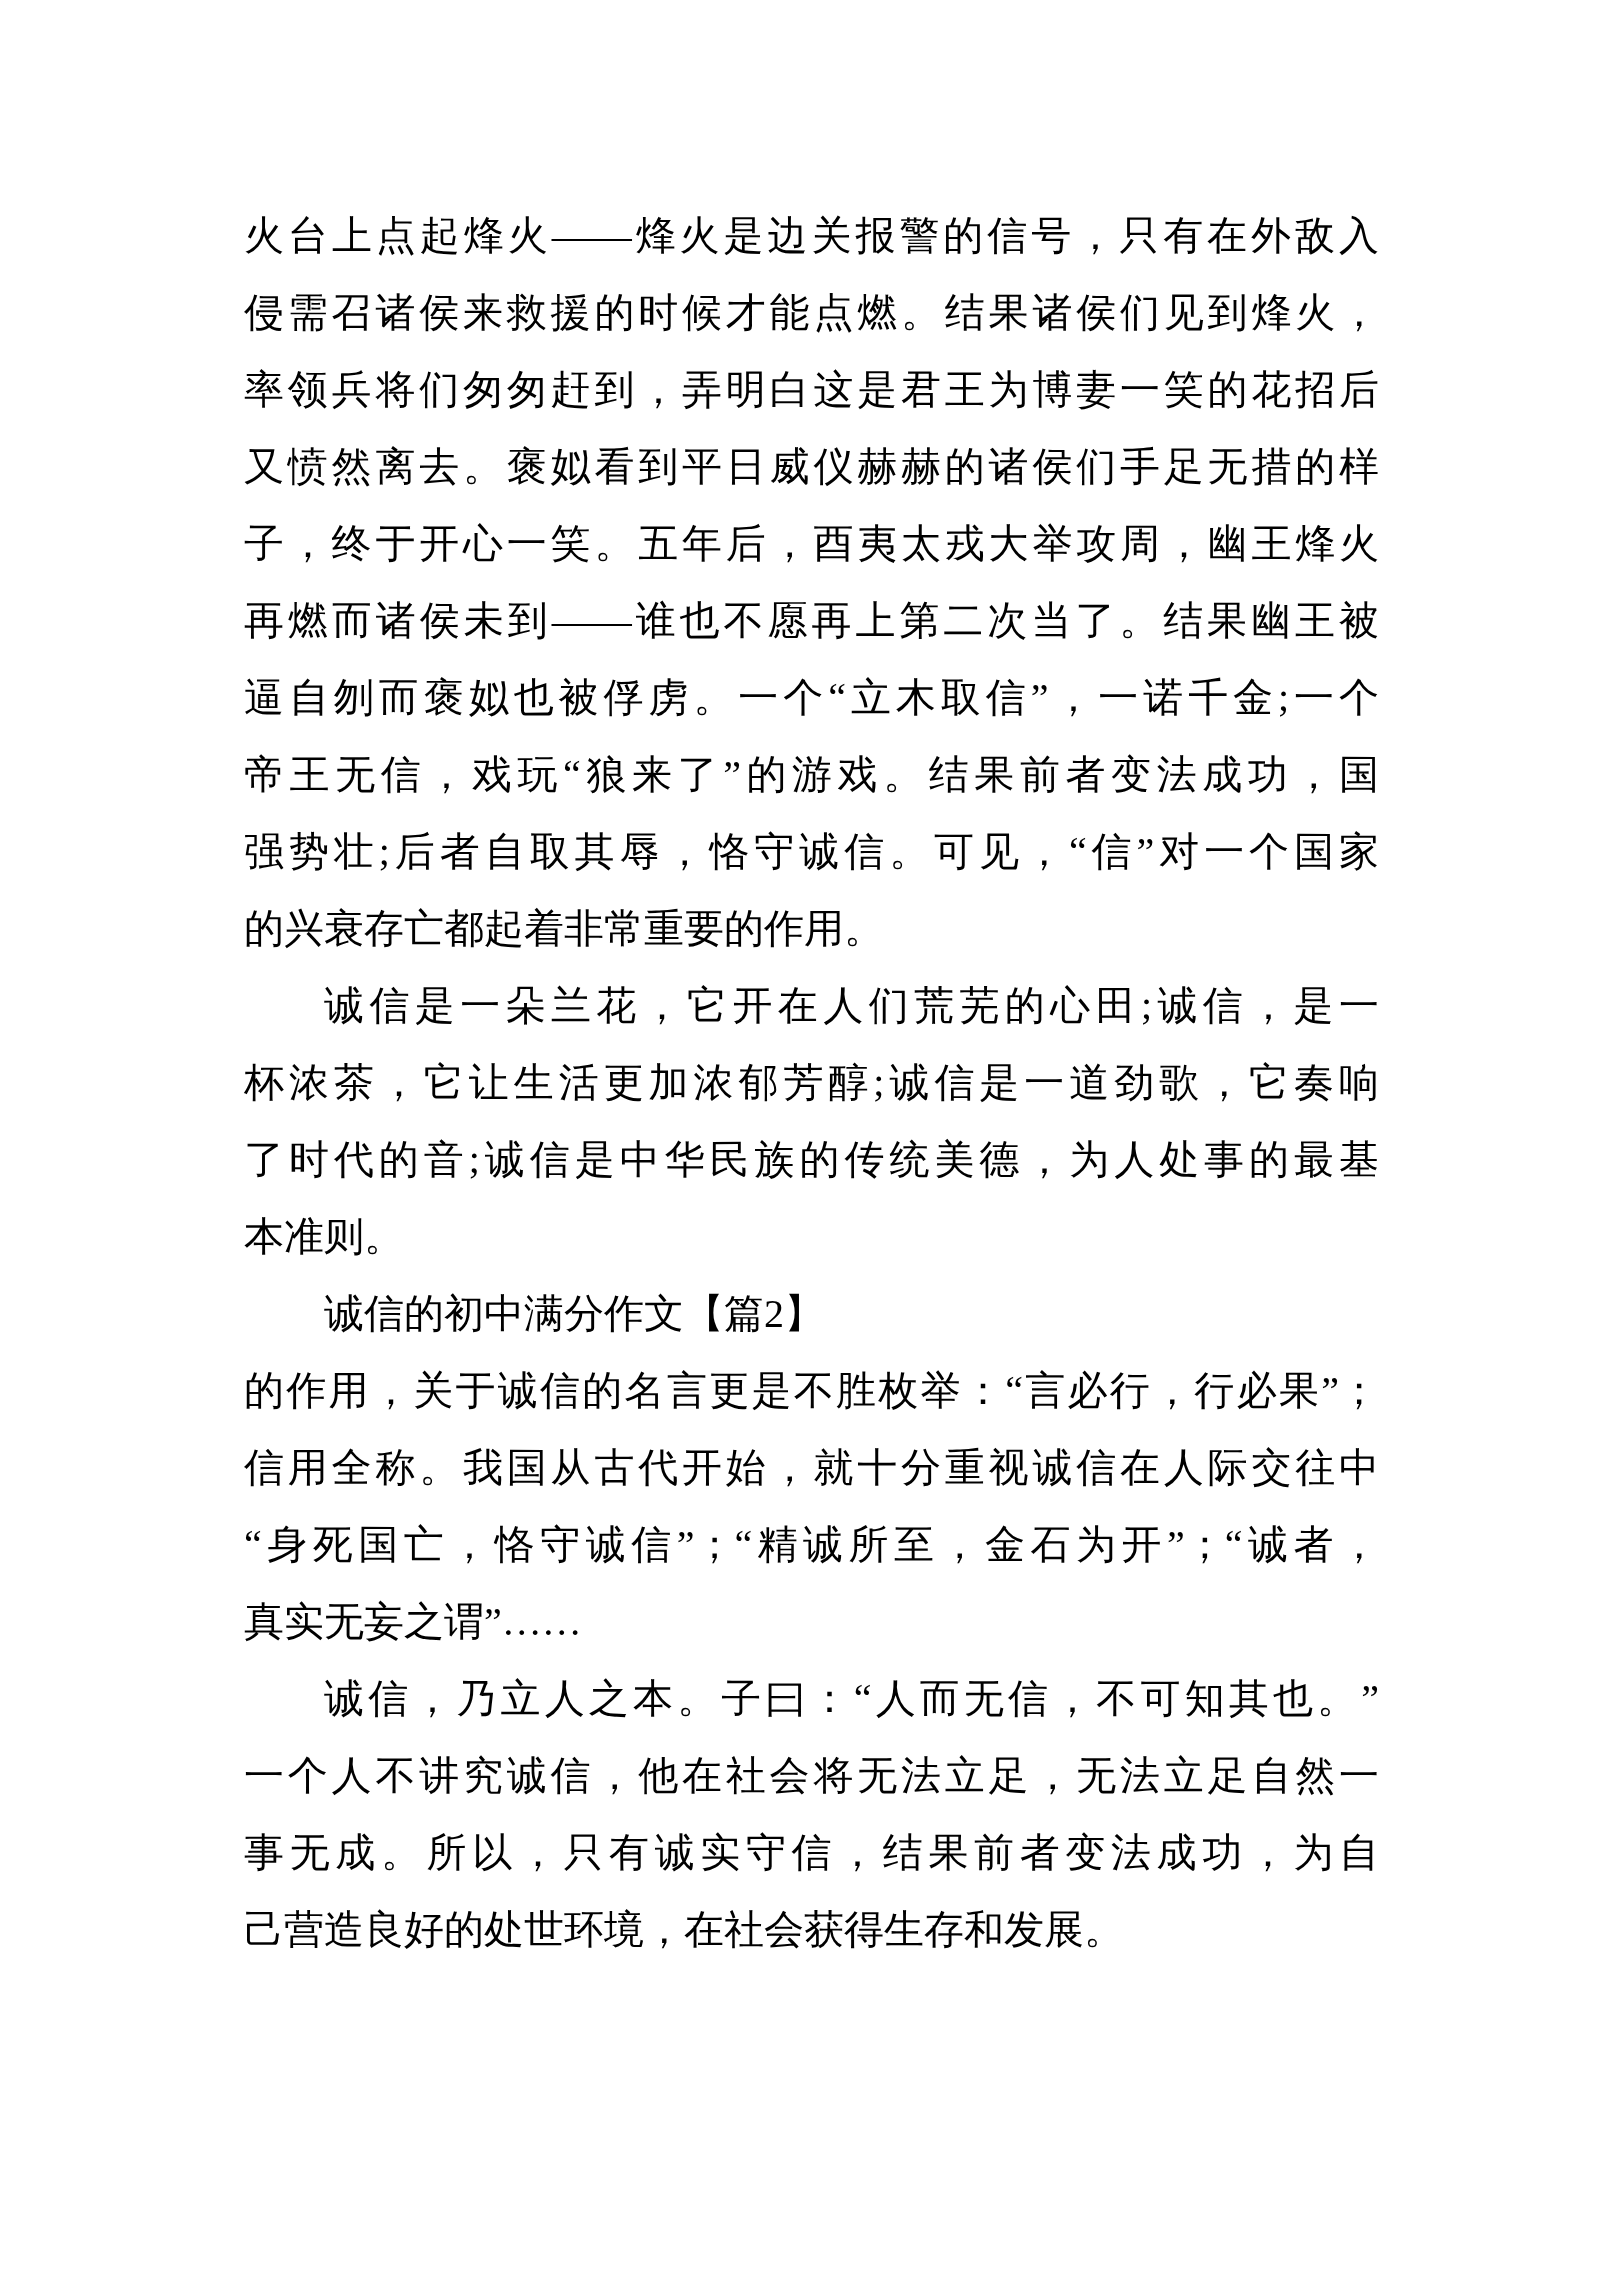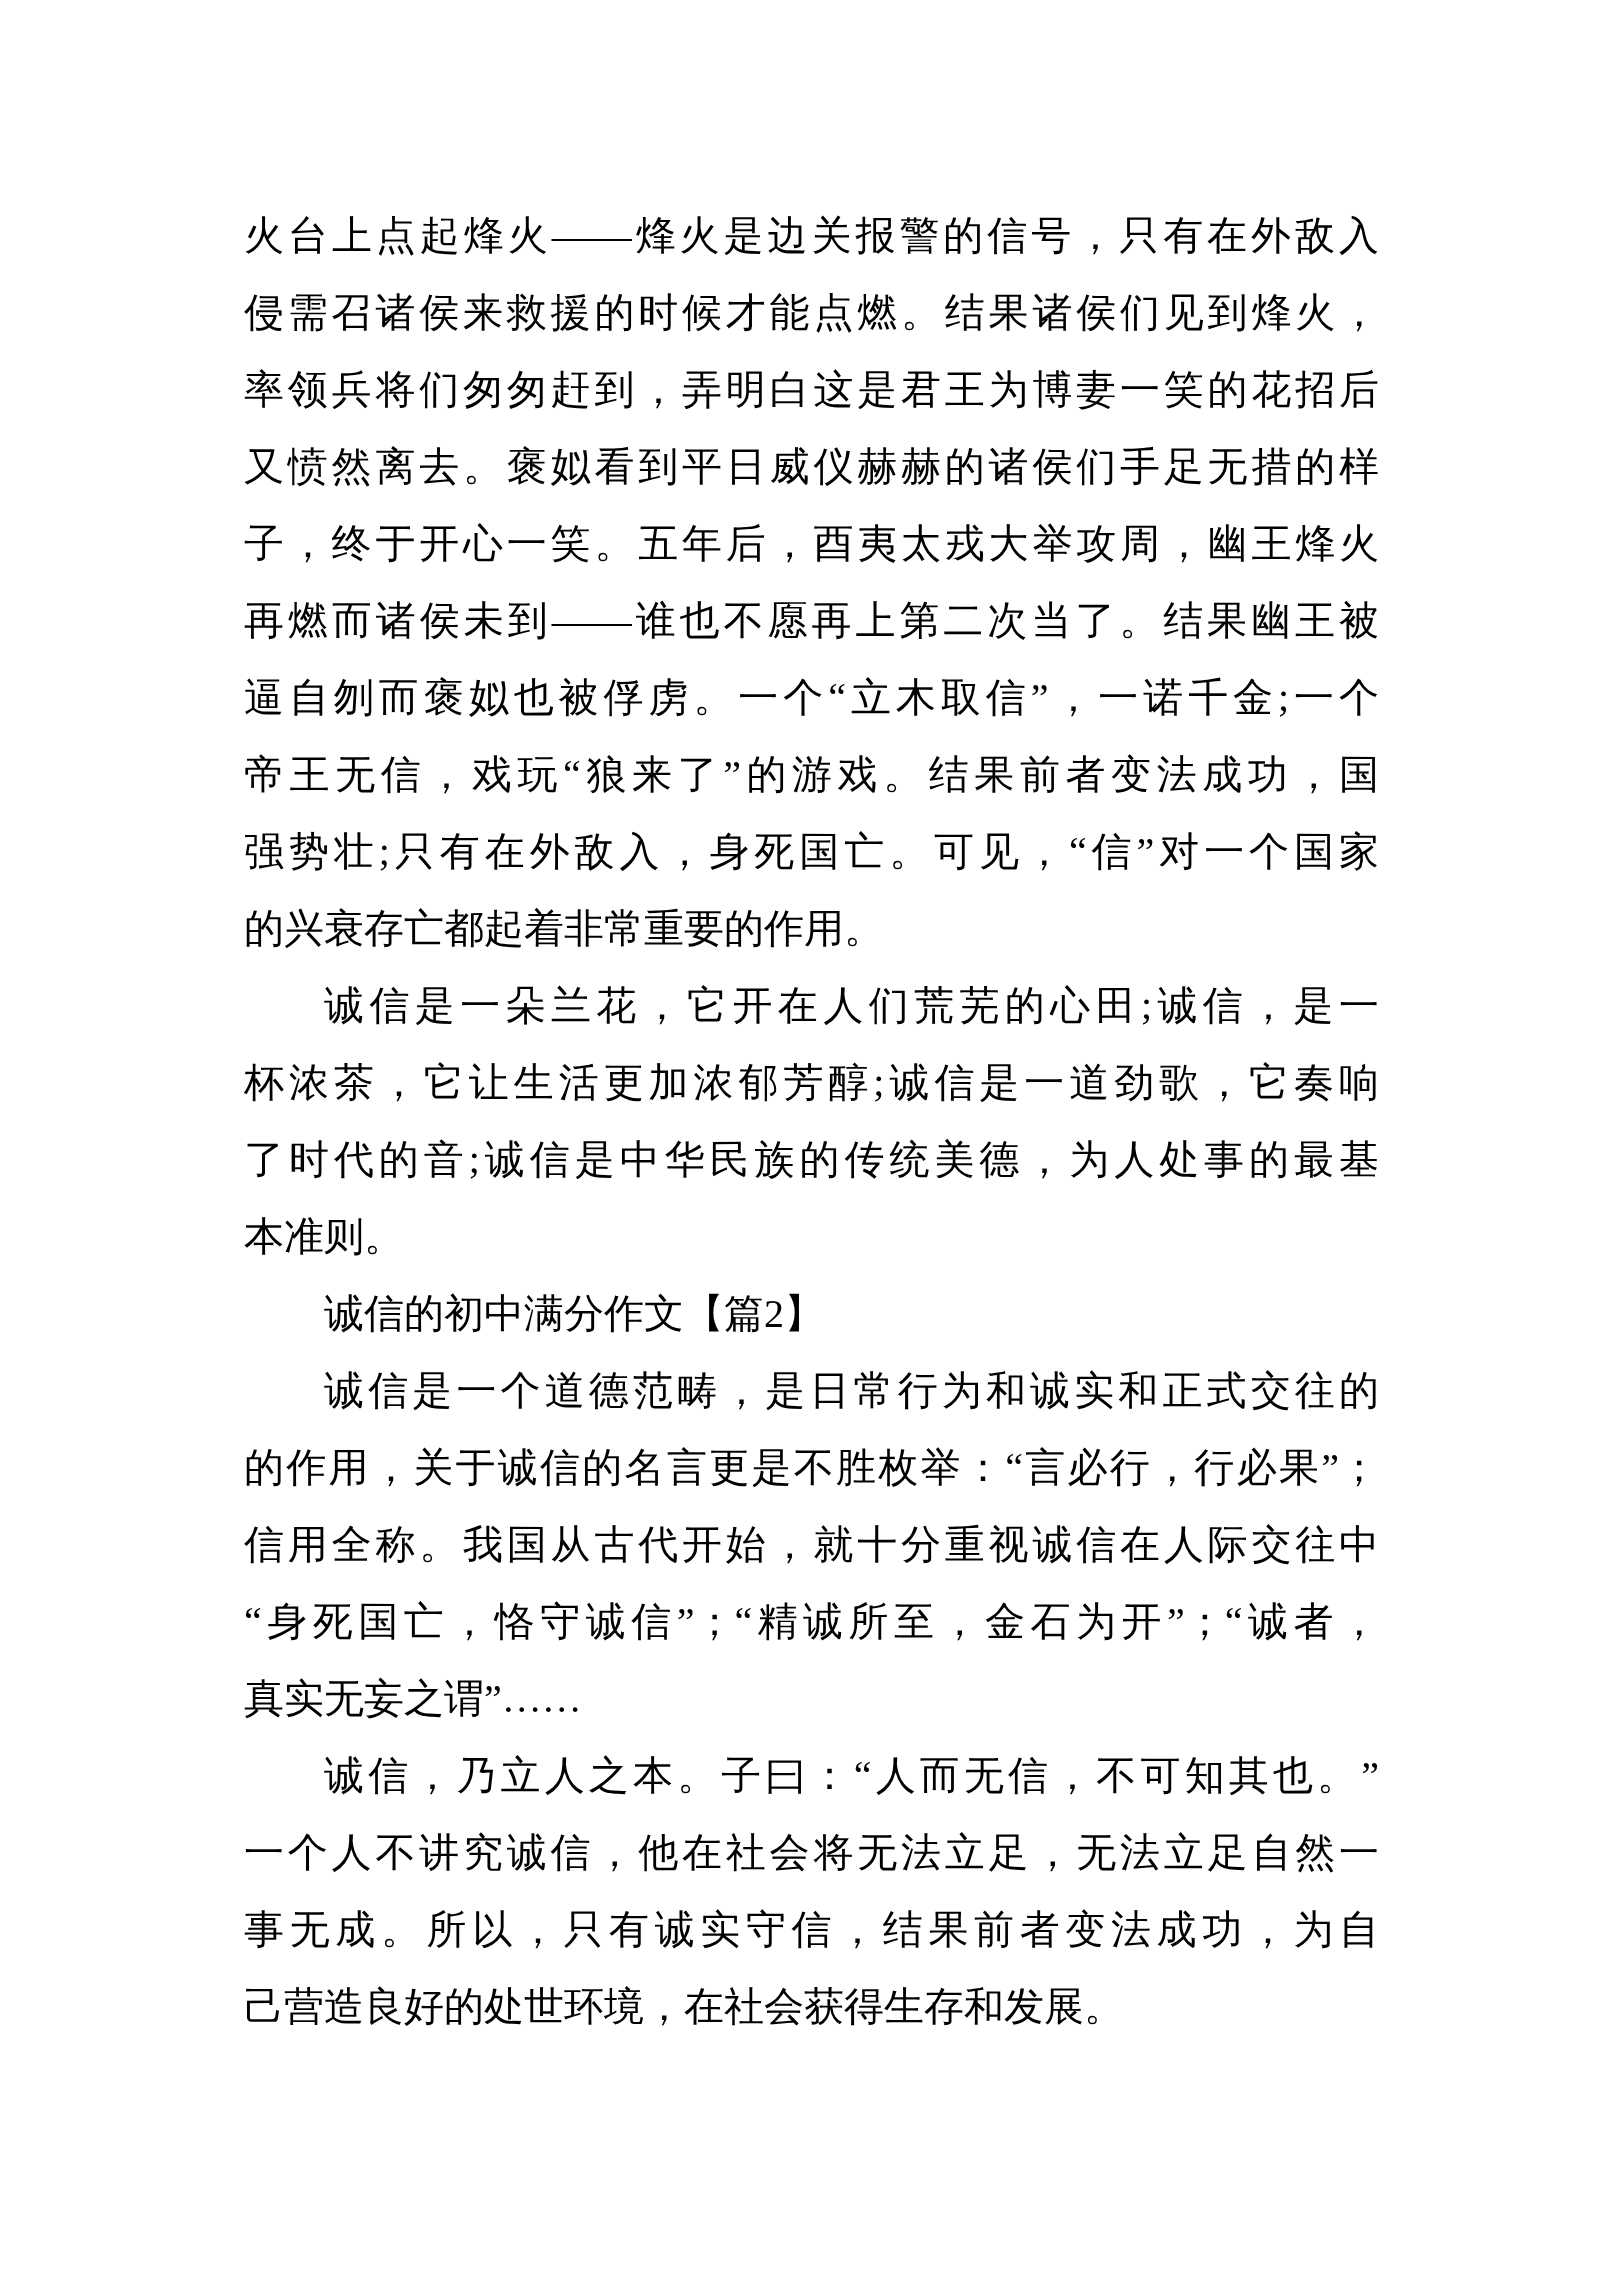--- a/index.html
+++ b/index.html
@@ -51,28 +51,27 @@
 <div class="page">
   <div class="content">
     <div class="line j">火台上点起烽火——烽火是边关报警的信号，只有在外敌入</div>
     <div class="line j">侵需召诸侯来救援的时候才能点燃。结果诸侯们见到烽火，</div>
     <div class="line j">率领兵将们匆匆赶到，弄明白这是君王为博妻一笑的花招后</div>
     <div class="line j">又愤然离去。褒姒看到平日威仪赫赫的诸侯们手足无措的样</div>
     <div class="line j">子，终于开心一笑。五年后，酉夷太戎大举攻周，幽王烽火</div>
     <div class="line j">再燃而诸侯未到——谁也不愿再上第二次当了。结果幽王被</div>
     <div class="line j">逼自刎而褒姒也被俘虏。一个“立木取信”，一诺千金;一个</div>
     <div class="line j">帝王无信，戏玩“狼来了”的游戏。结果前者变法成功，国</div>
-    <div class="line j">强势壮;只有在外敌入，身死国亡。可见，“信”对一个国家</div>
+    <div class="line j">强势壮;后者自取其辱，恪守诚信。可见，“信”对一个国家</div>
     <div class="line nj">的兴衰存亡都起着非常重要的作用。</div>
     <div class="line j ind">诚信是一朵兰花，它开在人们荒芜的心田;诚信，是一</div>
     <div class="line j">杯浓茶，它让生活更加浓郁芳醇;诚信是一道劲歌，它奏响</div>
     <div class="line j">了时代的音;诚信是中华民族的传统美德，为人处事的最基</div>
     <div class="line nj">本准则。</div>
     <div class="line nj ind">诚信的初中满分作文【篇2】</div>
-    <div class="line j ind">诚信是一个道德范畴，是日常行为和诚实和正式交往的</div>
     <div class="line j">的作用，关于诚信的名言更是不胜枚举：“言必行，行必果”；</div>
     <div class="line j">信用全称。我国从古代开始，就十分重视诚信在人际交往中</div>
     <div class="line j">“身死国亡，恪守诚信”；“精诚所至，金石为开”；“诚者，</div>
     <div class="line nj">真实无妄之谓”……</div>
     <div class="line j ind">诚信，乃立人之本。子曰：“人而无信，不可知其也。”</div>
     <div class="line j">一个人不讲究诚信，他在社会将无法立足，无法立足自然一</div>
     <div class="line j">事无成。所以，只有诚实守信，结果前者变法成功，为自</div>
     <div class="line nj">己营造良好的处世环境，在社会获得生存和发展。</div>
   </div>
 </div>

